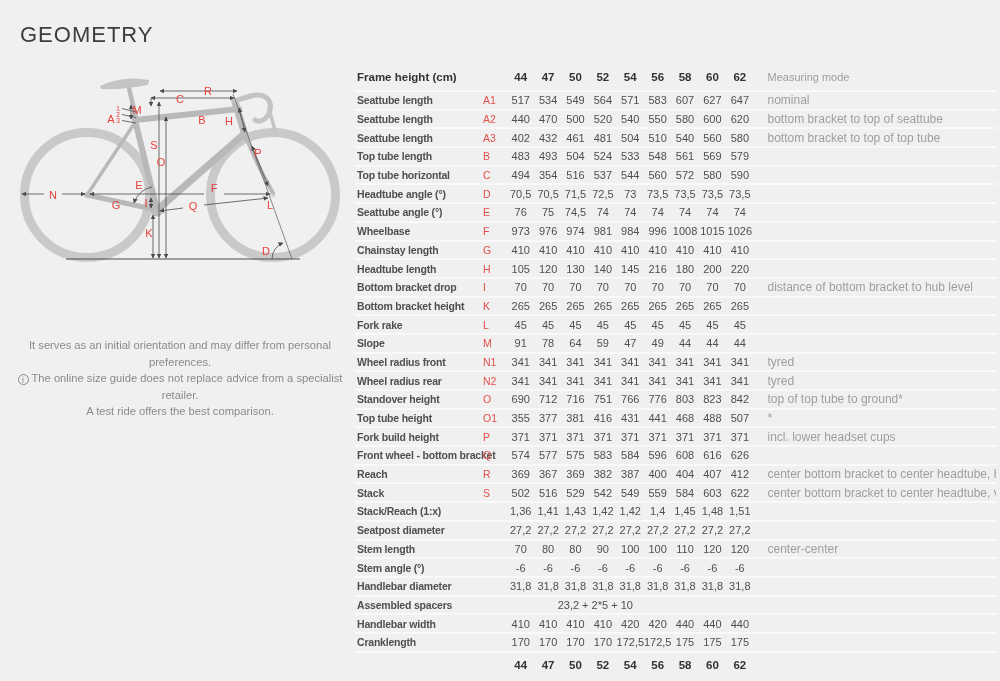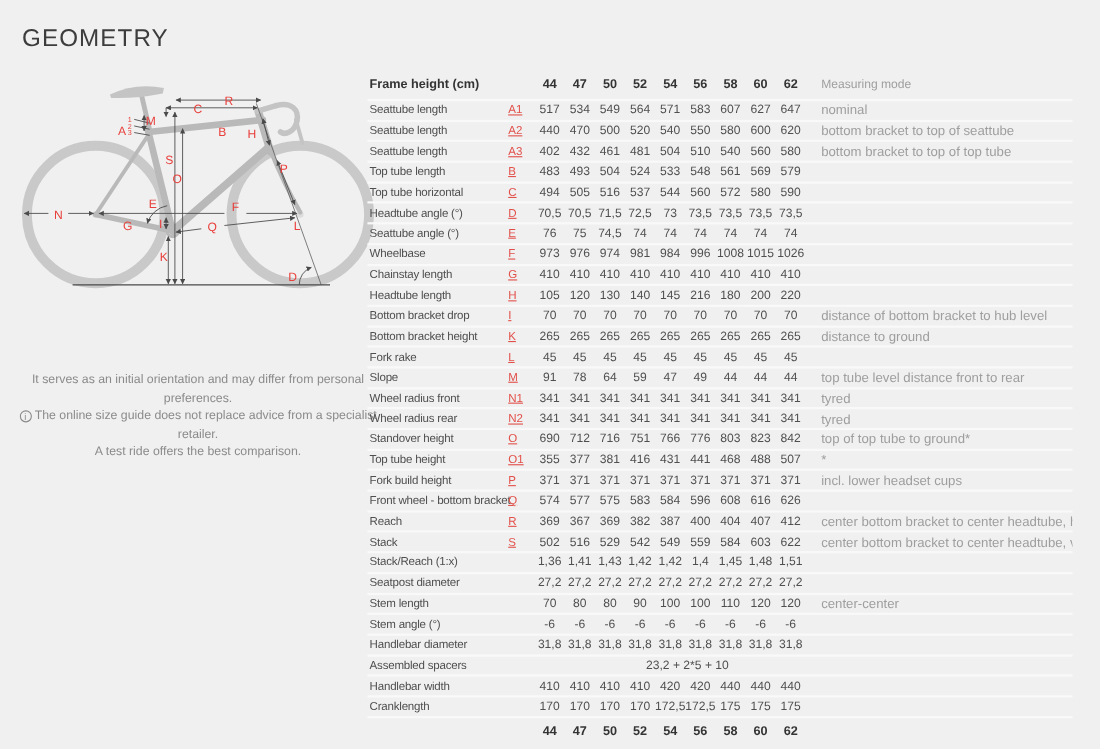--- a/index.html
+++ b/index.html
@@ -14,35 +14,35 @@
   .page-title{position:absolute;left:20px;top:22px;font-size:22px;font-weight:400;
     letter-spacing:1px;color:#3d3d3d;}
 
   .diagram{position:absolute;left:8px;top:62px;width:340px;height:212px;}
 
   .note{position:absolute;left:4px;top:337px;width:352px;text-align:center;
     font-size:11.2px;line-height:16.5px;color:#8a8a8a;}
   .info-icon{display:inline-block;width:11px;height:11px;border:1px solid #8a8a8a;border-radius:50%;
     font-size:8.5px;line-height:10px;text-align:center;vertical-align:-1px;margin-right:3px;font-style:normal;}
 
-  .geo-table{position:absolute;left:334px;top:64px;width:641px;}
+  .geo-table{position:absolute;left:355px;top:64px;width:641px;}
   .geo-row{display:grid;grid-template-columns:128px 24px repeat(9,27.4px) 1fr;
     align-items:center;height:18.7px;border-bottom:2px solid var(--separator);
     font-size:11px;color:var(--text-medium);}
   .geo-row.header{height:28px;}
   .geo-row.footer{height:22px;border-bottom:none;padding-top:2px;}
-  .c-label{padding-left:2px;white-space:nowrap;font-size:10.5px;letter-spacing:-0.2px;}
+  .c-label{padding-left:2px;white-space:nowrap;font-size:10.5px;letter-spacing:-0.2px;font-weight:bold;}
   .header .c-label{grid-column:1 / span 2;font-size:11.5px;font-weight:bold;color:var(--text-dark);letter-spacing:0;}
-  .c-letter{color:var(--accent-red);font-size:10.5px;text-decoration:underline;}
+  .c-letter{color:var(--accent-red);font-size:10.5px;}
   .c-val{text-align:center;white-space:nowrap;}
   .header .c-val,.footer .c-val{font-weight:bold;font-size:11.5px;color:var(--text-dark);}
   .c-measure{padding-left:14px;color:var(--text-light);white-space:nowrap;font-size:12px;
     overflow:hidden;text-overflow:clip;}
   .header .c-measure{font-size:11px;}
-  .c-span{grid-column:3 / span 9;text-align:right;padding-right:70px;white-space:nowrap;}
+  .c-span{grid-column:3 / span 9;text-align:center;padding-right:70px;white-space:nowrap;}
 
   svg text{font-family:"Liberation Sans","DejaVu Sans",sans-serif;}
 </style>
 </head>
 <body>
 
 <div class="page">
 
   <h1 class="page-title">GEOMETRY</h1>
 
@@ -201,21 +201,21 @@
         <div class="c-val">548</div>
         <div class="c-val">561</div>
         <div class="c-val">569</div>
         <div class="c-val">579</div>
         <div class="c-measure"></div>
       </div>
       <div class="geo-row">
         <div class="c-label">Top tube horizontal</div>
         <div class="c-letter">C</div>
         <div class="c-val">494</div>
-        <div class="c-val">505</div>
+        <div class="c-val">354</div>
         <div class="c-val">516</div>
         <div class="c-val">537</div>
         <div class="c-val">544</div>
         <div class="c-val">560</div>
         <div class="c-val">572</div>
         <div class="c-val">580</div>
         <div class="c-val">590</div>
       </div>
       <div class="geo-row">
         <div class="c-label">Headtube angle (°)</div>
@@ -306,21 +306,20 @@
         <div class="c-letter">K</div>
         <div class="c-val">265</div>
         <div class="c-val">265</div>
         <div class="c-val">265</div>
         <div class="c-val">265</div>
         <div class="c-val">265</div>
         <div class="c-val">265</div>
         <div class="c-val">265</div>
         <div class="c-val">265</div>
         <div class="c-val">265</div>
-        <div class="c-measure">distance to ground</div>
       </div>
       <div class="geo-row">
         <div class="c-label">Fork rake</div>
         <div class="c-letter">L</div>
         <div class="c-val">45</div>
         <div class="c-val">45</div>
         <div class="c-val">45</div>
         <div class="c-val">45</div>
         <div class="c-val">45</div>
         <div class="c-val">45</div>
@@ -334,21 +333,20 @@
         <div class="c-letter">M</div>
         <div class="c-val">91</div>
         <div class="c-val">78</div>
         <div class="c-val">64</div>
         <div class="c-val">59</div>
         <div class="c-val">47</div>
         <div class="c-val">49</div>
         <div class="c-val">44</div>
         <div class="c-val">44</div>
         <div class="c-val">44</div>
-        <div class="c-measure">top tube level distance front to rear</div>
       </div>
       <div class="geo-row">
         <div class="c-label">Wheel radius front</div>
         <div class="c-letter">N1</div>
         <div class="c-val">341</div>
         <div class="c-val">341</div>
         <div class="c-val">341</div>
         <div class="c-val">341</div>
         <div class="c-val">341</div>
         <div class="c-val">341</div>

